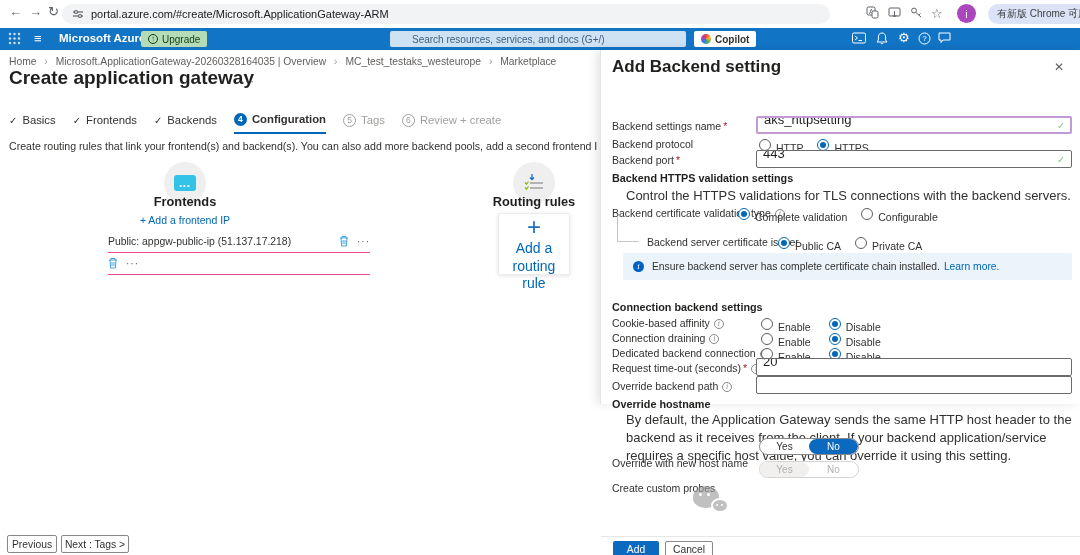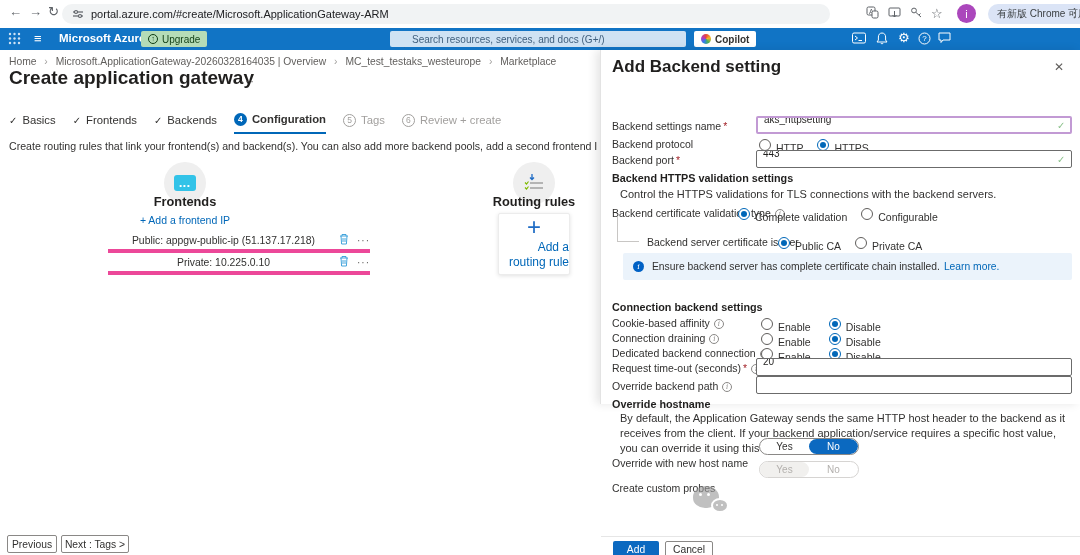--- a/index.html
+++ b/index.html
@@ -51,47 +51,47 @@
   .tab.active .tnum{background:#0067b8;color:#fff;}
   .tab.disabled{color:#a19f9d;}
   .tab.disabled .tnum{border:1px solid #a19f9d;color:#a19f9d;}
   .pagedesc{position:absolute;left:9px;top:90px;width:588px;font-size:10.6px;color:#323130;white-space:nowrap;overflow:hidden;}
 
   .bigcircle{position:absolute;width:42px;height:42px;border-radius:50%;background:#efefef;display:flex;align-items:center;justify-content:center;}
   .fe-rect{width:22px;height:16px;background:#32c3e8;border-radius:3px;color:#fff;font-size:8px;line-height:5px;text-align:center;padding-top:8px;letter-spacing:1px;}
   .groupname{position:absolute;width:140px;text-align:center;font-size:12.8px;font-weight:bold;color:#201f1e;}
   .addlink{position:absolute;width:140px;text-align:center;font-size:10.5px;color:#0067b8;cursor:pointer;}
   .ferows{position:absolute;left:108px;top:181px;width:262px;}
-  .ferow{height:22px;display:flex;align-items:center;border-bottom:4px solid #ec4899;font-size:10.4px;color:#323130;text-align:center;}
+  .ferow{height:22px;display:flex;align-items:center;border-bottom:1px solid #ec4899;font-size:10.4px;color:#323130;}
   .ferow .ftxt{flex:1;white-space:nowrap;overflow:hidden;}
   .ferow .fmenu{color:#605e5c;font-size:10px;margin-left:8px;letter-spacing:1px;cursor:pointer;}
   .rrcard{position:absolute;left:498px;top:163px;width:72px;height:62px;background:#fff;border:1px solid #ececec;box-shadow:0 1px 4px rgba(0,0,0,.12);border-radius:2px;text-align:center;cursor:pointer;}
   .rrplus{font-size:24px;color:#1f6cc5;line-height:26px;font-weight:300;}
-  .rrlabel{font-size:12px;color:#0067b8;line-height:1.25;text-align:right;}
+  .rrlabel{font-size:14px;color:#0067b8;line-height:1.25;}
   .mainfoot{position:absolute;left:0;top:484px;width:676px;height:21px;}
   .btn{position:absolute;height:18px;background:#fff;border:1px solid #8a8886;border-radius:2px;font-size:10.3px;color:#323130;display:flex;align-items:center;justify-content:center;cursor:pointer;white-space:nowrap;padding:0 8px;}
 
   
   .panel{position:absolute;left:600px;top:50px;width:480px;height:354px;background:#fff;border-left:1px solid #e3e3e3;box-shadow:-4px 0 9px rgba(0,0,0,.10);}
   .ptl{position:absolute;left:11px;top:7px;font-size:17px;font-weight:bold;color:#201f1e;}
   .pclose{position:absolute;right:16px;top:10px;font-size:12px;color:#605e5c;cursor:pointer;}
   .backlink{position:absolute;left:11px;top:50px;font-size:10.5px;color:#0067b8;cursor:pointer;}
   .plbl{position:absolute;left:11px;font-size:10.5px;color:#323130;white-space:nowrap;}
   .req{color:#a4262c;margin-left:2px;}
   .infoi{display:inline-block;width:10px;height:10px;border:1px solid #8a8886;border-radius:50%;color:#8a8886;font-size:7px;line-height:8px;text-align:center;margin-left:4px;vertical-align:1px;font-style:italic;font-family:"DejaVu Serif",serif;}
-  .tinput{position:absolute;left:155px;width:316px;height:18px;border:1px solid #6b6b6b;border-radius:2px;background:#fff;font-size:10px;color:#201f1e;padding:0 18px 12px 6px;font-family:inherit;}
+  .tinput{position:absolute;left:155px;width:316px;height:18px;border:1px solid #6b6b6b;border-radius:2px;background:#fff;font-size:13px;color:#201f1e;padding:0 18px 12px 6px;font-family:inherit;}
   .tinput.dirty{border:2px solid #c29ad4;}
   .vcheck{position:absolute;left:456px;color:#8cc28c;font-size:10px;font-weight:bold;}
   .rgroup{position:absolute;display:flex;align-items:center;font-size:10.5px;color:#323130;}
   .radio{width:12px;height:12px;border:1px solid #605e5c;border-radius:50%;background:#fff;position:relative;flex:0 0 auto;cursor:pointer;}
   .radio.sel{border-color:#0067b8;}
   .radio.sel::after{content:"";position:absolute;left:2px;top:2px;width:6px;height:6px;border-radius:50%;background:#0067b8;}
   .rlbl{margin:7px 14px 0 5px;white-space:nowrap;}
   .psec{position:absolute;left:11px;font-size:10.8px;font-weight:bold;color:#201f1e;white-space:nowrap;}
-  .ptext{position:absolute;left:19px;font-size:11px;color:#323130;}
+  .ptext{position:absolute;left:25px;font-size:13px;color:#323130;}
   .lconn{position:absolute;left:16px;top:167px;width:22px;height:25px;border-left:1px solid #c8c6c4;border-bottom:1px solid #c8c6c4;}
   .banner{position:absolute;left:22px;top:203px;width:449px;height:27px;background:#ebf3fb;border-radius:2px;display:flex;align-items:center;padding:0 10px;font-size:10.3px;color:#323130;}
   .bic{width:11px;height:11px;border-radius:50%;background:#0061c5;color:#fff;font-size:8px;line-height:11px;text-align:center;margin-right:8px;flex:0 0 auto;font-style:italic;font-family:"DejaVu Serif",serif;}
   .blink{color:#0067b8;margin-left:4px;cursor:pointer;white-space:nowrap;}
   .toggle{position:absolute;left:158px;width:100px;height:17px;border:1px solid #8a8886;border-radius:9px;display:flex;font-size:10px;background:#fff;overflow:hidden;}
   .toggle .half{flex:1;display:flex;align-items:center;justify-content:center;color:#323130;border-radius:9px;cursor:pointer;}
   .toggle .on{background:#0b69c0;color:#fff;}
   .toggle.disabled{border-color:#d6d4d2;}
   .toggle.disabled .half{color:#b3b0ad;cursor:default;}
   .toggle.disabled .yhalf{background:#f1f0ee;}
@@ -277,21 +277,20 @@
     <div class="addlink" style="left:115px;top:164px">+ Add a frontend IP</div>
     <div class="ferows">
       <div class="ferow">
         <span class="ftxt">Public: appgw-public-ip (51.137.17.218)</span>
         <span><svg width="10" height="12" viewBox="0 0 10 12">
               <path d="M1 3 L9 3 M3 3 L3 1.5 L7 1.5 L7 3 M2 3 L2.6 11 L7.4 11 L8 3 M4 5 L4 9 M6 5 L6 9" fill="none" stroke="#2f9bd8" stroke-width="0.9"></path>
             </svg></span>
         <span class="fmenu">···</span>
       </div>
       <div class="ferow">
-        <span class="ftxt">Private: 10.225.0.10</span>
         <span><svg width="10" height="12" viewBox="0 0 10 12">
               <path d="M1 3 L9 3 M3 3 L3 1.5 L7 1.5 L7 3 M2 3 L2.6 11 L7.4 11 L8 3 M4 5 L4 9 M6 5 L6 9" fill="none" stroke="#2f9bd8" stroke-width="0.9"></path>
             </svg></span>
         <span class="fmenu">···</span>
       </div>
     </div>
 
     <div class="bigcircle" style="left:513px;top:112px">
       <svg width="22" height="20" viewBox="0 0 22 20">
           <path d="M9 1 L9 6 M7 4.5 L9 6.5 L11 4.5" stroke="#1f6cc5" fill="none" stroke-width="1.3"></path>

